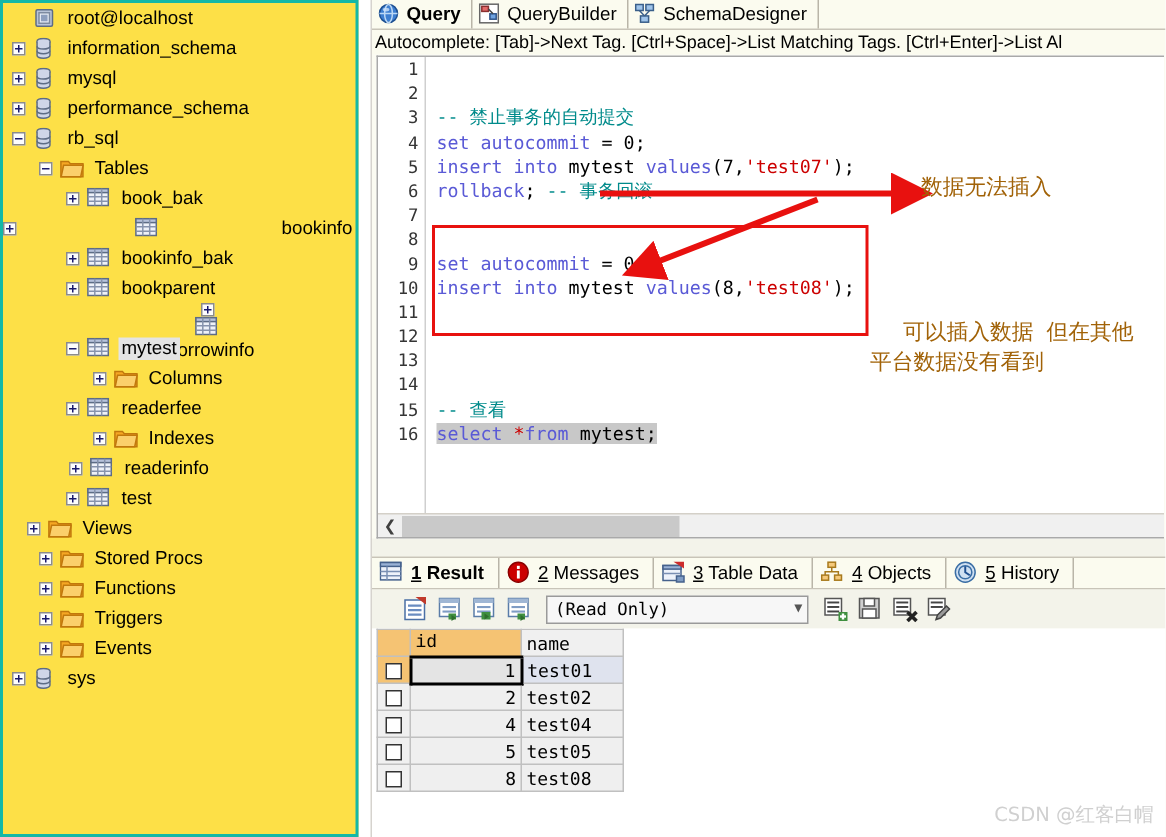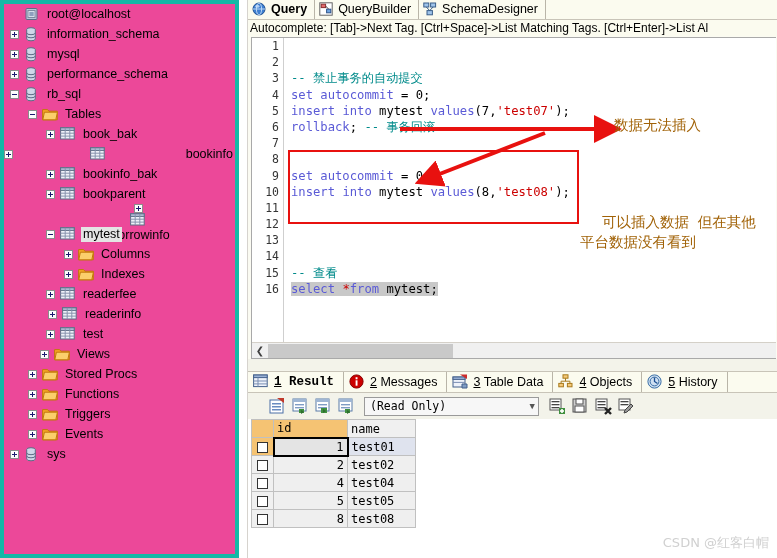--- a/index.html
+++ b/index.html
@@ -23,22 +23,22 @@
     position: relative;
     width: 248px;
     height: 558px;
     background: #ffffff;
     border-right: 1px solid #d6d3ce;
     overflow: hidden;
   }
   #tree-inner {
     position: absolute;
     left: 0; top: 0; right: 8px; bottom: 0;
-    background: #ec4899;
-    border: 4px solid #14b8a6;
+    background: #fde047;
+    border: 2px solid #14b8a6;
   }
   .tnode {
     position: relative;
     height: 20px;
     display: flex;
     align-items: center;
     white-space: nowrap;
     font-size: 12.5px;
     color: #000;
   }
@@ -225,21 +225,21 @@
   .rtab {
     height: 22px;
     display: flex;
     align-items: center;
     gap: 5px;
     padding: 0 9px 0 5px;
     font-size: 12.5px;
     border-right: 1px solid #b9b5a8;
     white-space: nowrap;
   }
-  .rtab.active { font-weight: bold; font-family: Liberation Mono, monospace; }
+  .rtab.active { font-weight: bold; }
   .rtab u { text-decoration: underline; }
   .rtab .ricon { width: 16px; height: 16px; display: block; }
 
   
   #res-toolbar {
     height: 26px;
     background: #f3f3ea;
     display: flex;
     align-items: center;
     gap: 3px;
@@ -274,21 +274,21 @@
     font-family: "DejaVu Sans Mono", monospace;
     font-size: 12px;
   }
   table.grid th, table.grid td {
     border: 1px solid #c0c0c0;
     height: 18px;
     padding: 0 3px;
     font-weight: normal;
   }
   table.grid th { background: #f0f0f0; text-align: left; color: #000; }
-  table.grid th.hsel { background: #f5c373; border-bottom: 2px solid #000; }
+  table.grid th.hsel { background: #f5c373; border-bottom: 2px solid #000; font-family: Liberation Mono, monospace; }
   table.grid th.corner { width: 22px; background: #f0f0f0; }
   table.grid th.corner.sel { background: #f5c373; }
   td.rowsel { width: 22px; background: #f0f0f0; text-align: center; }
   td.rowsel.active { background: #f5c373; }
   .cbx {
     width: 11px; height: 11px;
     border: 1px solid #333;
     background: #fff;
     display: inline-block;
     vertical-align: middle;
@@ -470,44 +470,44 @@
         <div class="tnode" style="padding-left: 60px; text-align: right;">
           <span class="texp plus"></span>
           <span class="ico">
             <svg width="16" height="14" viewBox="0 0 16 14">
   <path d="M0.6 2.6 h5 l1.3 1.6 h8.4 v8.6 h-14.7 z" fill="#f5a623" stroke="#c1780c"></path>
   <path d="M2.4 5.2 h13 l-1.6 7.6 h-13 z" fill="#fbcf6b" stroke="#c1780c"></path>
             </svg>
           </span>
           <span class="tlabel">Columns</span>
         </div>
-        <div class="tnode" style="padding-left: 60px;">
-          <span class="texp plus"></span>
-          <span class="ico">
-            <svg width="16" height="14" viewBox="0 0 16 14">
-  <path d="M0.6 2.6 h5 l1.3 1.6 h8.4 v8.6 h-14.7 z" fill="#f5a623" stroke="#c1780c"></path>
-  <path d="M2.4 5.2 h13 l-1.6 7.6 h-13 z" fill="#fbcf6b" stroke="#c1780c"></path>
-            </svg>
-          </span>
-          <span class="tlabel">Indexes</span>
-        </div>
         <div class="tnode" style="padding-left: 42px;">
           <span class="texp plus"></span>
           <span class="ico">
             <svg width="15" height="13" viewBox="0 0 15 13">
   <rect x="0.6" y="0.8" width="13.6" height="11.2" fill="#eef1f8" stroke="#5d6c85"></rect>
   <rect x="0.6" y="0.8" width="13.6" height="2.6" fill="#b6c1da" stroke="#5d6c85"></rect>
   <line x1="5.2" y1="0.8" x2="5.2" y2="12" stroke="#8793ad"></line>
   <line x1="9.8" y1="0.8" x2="9.8" y2="12" stroke="#8793ad"></line>
   <line x1="0.6" y1="6.2" x2="14.2" y2="6.2" stroke="#8793ad"></line>
   <line x1="0.6" y1="9.1" x2="14.2" y2="9.1" stroke="#8793ad"></line>
             </svg>
           </span>
           <span class="tlabel">readerfee</span>
         </div>
+        <div class="tnode" style="padding-left: 60px;">
+          <span class="texp plus"></span>
+          <span class="ico">
+            <svg width="16" height="14" viewBox="0 0 16 14">
+  <path d="M0.6 2.6 h5 l1.3 1.6 h8.4 v8.6 h-14.7 z" fill="#f5a623" stroke="#c1780c"></path>
+  <path d="M2.4 5.2 h13 l-1.6 7.6 h-13 z" fill="#fbcf6b" stroke="#c1780c"></path>
+            </svg>
+          </span>
+          <span class="tlabel">Indexes</span>
+        </div>
         <div class="tnode" style="padding-left: 44px;">
           <span class="texp plus"></span>
           <span class="ico">
             <svg width="15" height="13" viewBox="0 0 15 13">
   <rect x="0.6" y="0.8" width="13.6" height="11.2" fill="#eef1f8" stroke="#5d6c85"></rect>
   <rect x="0.6" y="0.8" width="13.6" height="2.6" fill="#b6c1da" stroke="#5d6c85"></rect>
   <line x1="5.2" y1="0.8" x2="5.2" y2="12" stroke="#8793ad"></line>
   <line x1="9.8" y1="0.8" x2="9.8" y2="12" stroke="#8793ad"></line>
   <line x1="0.6" y1="6.2" x2="14.2" y2="6.2" stroke="#8793ad"></line>
   <line x1="0.6" y1="9.1" x2="14.2" y2="9.1" stroke="#8793ad"></line>
@@ -522,21 +522,21 @@
   <rect x="0.6" y="0.8" width="13.6" height="11.2" fill="#eef1f8" stroke="#5d6c85"></rect>
   <rect x="0.6" y="0.8" width="13.6" height="2.6" fill="#b6c1da" stroke="#5d6c85"></rect>
   <line x1="5.2" y1="0.8" x2="5.2" y2="12" stroke="#8793ad"></line>
   <line x1="9.8" y1="0.8" x2="9.8" y2="12" stroke="#8793ad"></line>
   <line x1="0.6" y1="6.2" x2="14.2" y2="6.2" stroke="#8793ad"></line>
   <line x1="0.6" y1="9.1" x2="14.2" y2="9.1" stroke="#8793ad"></line>
             </svg>
           </span>
           <span class="tlabel">test</span>
         </div>
-        <div class="tnode" style="padding-left: 36px;">
+        <div class="tnode" style="padding-left: 16px;">
           <span class="texp plus"></span>
           <span class="ico">
             <svg width="16" height="14" viewBox="0 0 16 14">
   <path d="M0.6 2.6 h5 l1.3 1.6 h8.4 v8.6 h-14.7 z" fill="#f5a623" stroke="#c1780c"></path>
   <path d="M2.4 5.2 h13 l-1.6 7.6 h-13 z" fill="#fbcf6b" stroke="#c1780c"></path>
             </svg>
           </span>
           <span class="tlabel">Views</span>
         </div>
         <div class="tnode" style="padding-left: 24px;">

